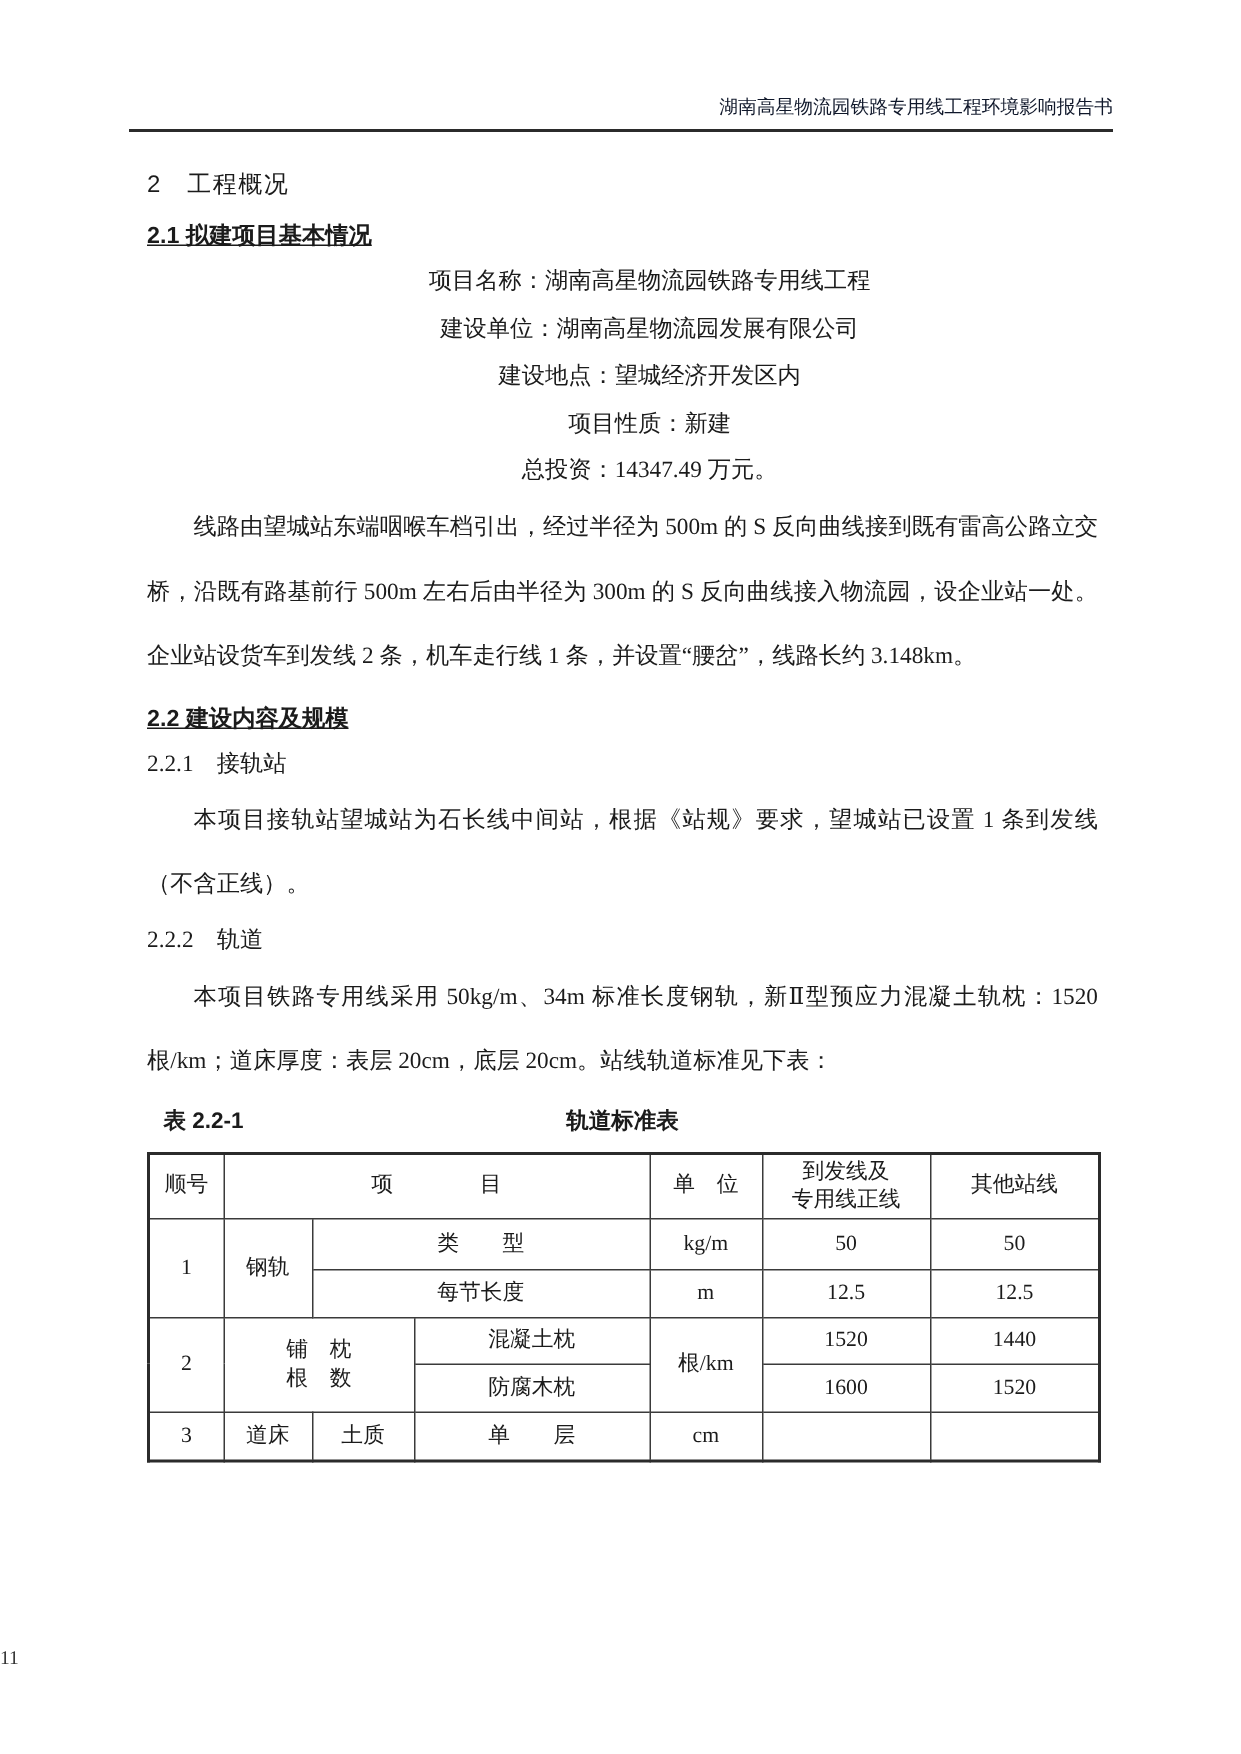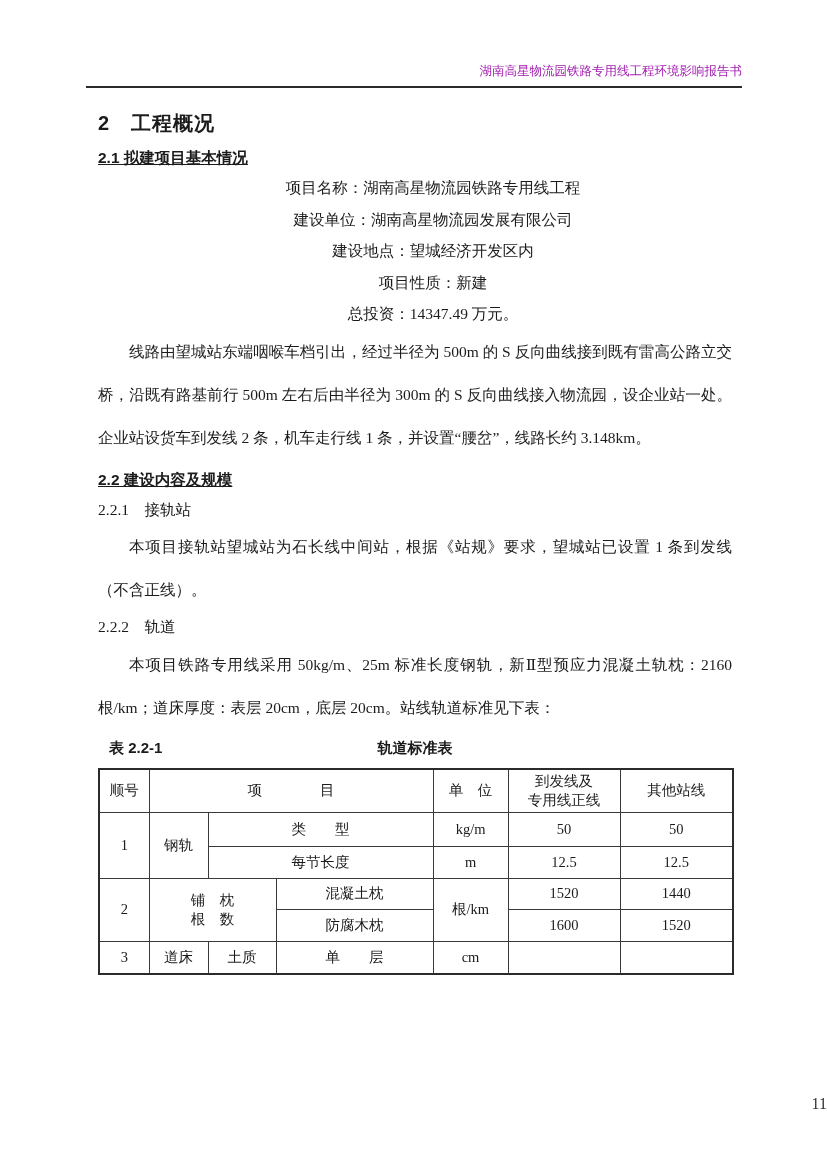--- a/index.html
+++ b/index.html
@@ -5,45 +5,45 @@
   html,body { margin:0; padding:0; background:#ffffff; }
   .page {
     position:relative; width:827px; height:1169px; background:#ffffff;
     font-family:"Liberation Serif","DejaVu Serif",serif; color:#1b1b1b;
     overflow:hidden;
   }
   .running-header {
     margin:0 85px 0 86px; padding-top:64px; padding-bottom:7px;
     border-bottom:2px solid #2b2b2b;
   }
-  .running-header .ht { display:block; text-align:right; font-size:12.5px; line-height:15px; color:#a21caf; }
+  .running-header .ht { display:block; text-align:right; font-size:12.5px; line-height:15px; color:#0f172a; }
   .content { margin:0 95px 0 98px; width:634px; }
   .doc-h1 {
-    font-family:"Liberation Sans","DejaVu Sans",sans-serif; font-weight:bold;
-    font-size:20px; line-height:27px; margin:22px 0 4px 0; letter-spacing:1px;
+    font-family:"Liberation Sans","DejaVu Sans",sans-serif; font-weight:normal;
+    font-size:16px; line-height:27px; margin:22px 0 4px 0; letter-spacing:1px;
   }
   .doc-h2 {
     font-family:"Liberation Sans","DejaVu Sans",sans-serif; font-weight:bold;
     font-size:15.5px; line-height:25px; margin:8px 0 2px 0;text-decoration:underline;
   }
   .doc-h3 { font-size:15.5px; line-height:31.5px; margin:0; font-weight:normal; }
   .item-line { margin:0; padding-left:36px; font-size:15.5px; line-height:31.5px;text-align:center; }
   .para { margin:0; font-size:15.5px; line-height:43px; text-indent:31px; text-align:justify; }
   .table-caption { position:relative; margin-top:4px; line-height:30px; height:30px;
     font-family:"Liberation Sans","DejaVu Sans",sans-serif; font-weight:bold; font-size:15px; }
   .tbl-label { position:absolute; left:11px; top:0; }
   .tbl-title { position:absolute; left:0; right:0; text-align:center; top:0; }
   table.std { border-collapse:collapse; width:634px; margin-top:5px; border:2px solid #2b2b2b; table-layout:fixed; }
   table.std td {
     border:1px solid #3a3a3a; text-align:center; vertical-align:middle;
     font-size:14.5px; line-height:19px; padding:2px 2px; color:#1b1b1b;
     overflow:hidden;
   }
   .pre { white-space:pre-line; }
-  .page-number { position:absolute; left:0; right:0; bottom:56px; text-align:right; font-size:16px; color:#333;font-family:Liberation Serif, serif; }
+  .page-number { position:absolute; left:0; right:0; bottom:56px; text-align:left; font-size:13px; color:#333;font-family:Liberation Serif, serif; }
 </style>
 </head>
 <body>
 
 <div class="page">
 
   <div class="running-header">
     <span class="ht">湖南高星物流园铁路专用线工程环境影响报告书</span>
   </div>
 
@@ -62,21 +62,21 @@
     <p class="para">线路由望城站东端咽喉车档引出，经过半径为 500m 的 S 反向曲线接到既有雷高公路立交桥，沿既有路基前行 500m 左右后由半径为 300m 的 S 反向曲线接入物流园，设企业站一处。企业站设货车到发线 2 条，机车走行线 1 条，并设置“腰岔”，线路长约 3.148km。</p>
 
     <h2 class="doc-h2">2.2 建设内容及规模</h2>
 
     <h3 class="doc-h3">2.2.1　接轨站</h3>
 
     <p class="para">本项目接轨站望城站为石长线中间站，根据《站规》要求，望城站已设置 1 条到发线（不含正线）。</p>
 
     <h3 class="doc-h3">2.2.2　轨道</h3>
 
-    <p class="para">本项目铁路专用线采用 50kg/m、25m 标准长度钢轨，新Ⅱ型预应力混凝土轨枕：2160 根/km；道床厚度：表层 20cm，底层 20cm。站线轨道标准见下表：</p>
+    <p class="para">本项目铁路专用线采用 50kg/m、34m 标准长度钢轨，新Ⅱ型预应力混凝土轨枕：1520 根/km；道床厚度：表层 20cm，底层 20cm。站线轨道标准见下表：</p>
 
     <div class="table-caption">
       <span class="tbl-label">表 2.2-1</span>
       <span class="tbl-title">轨道标准表</span>
     </div>
 
     <table class="std">
       <colgroup>
         <col style="width:50px">
           <col style="width:59px">

